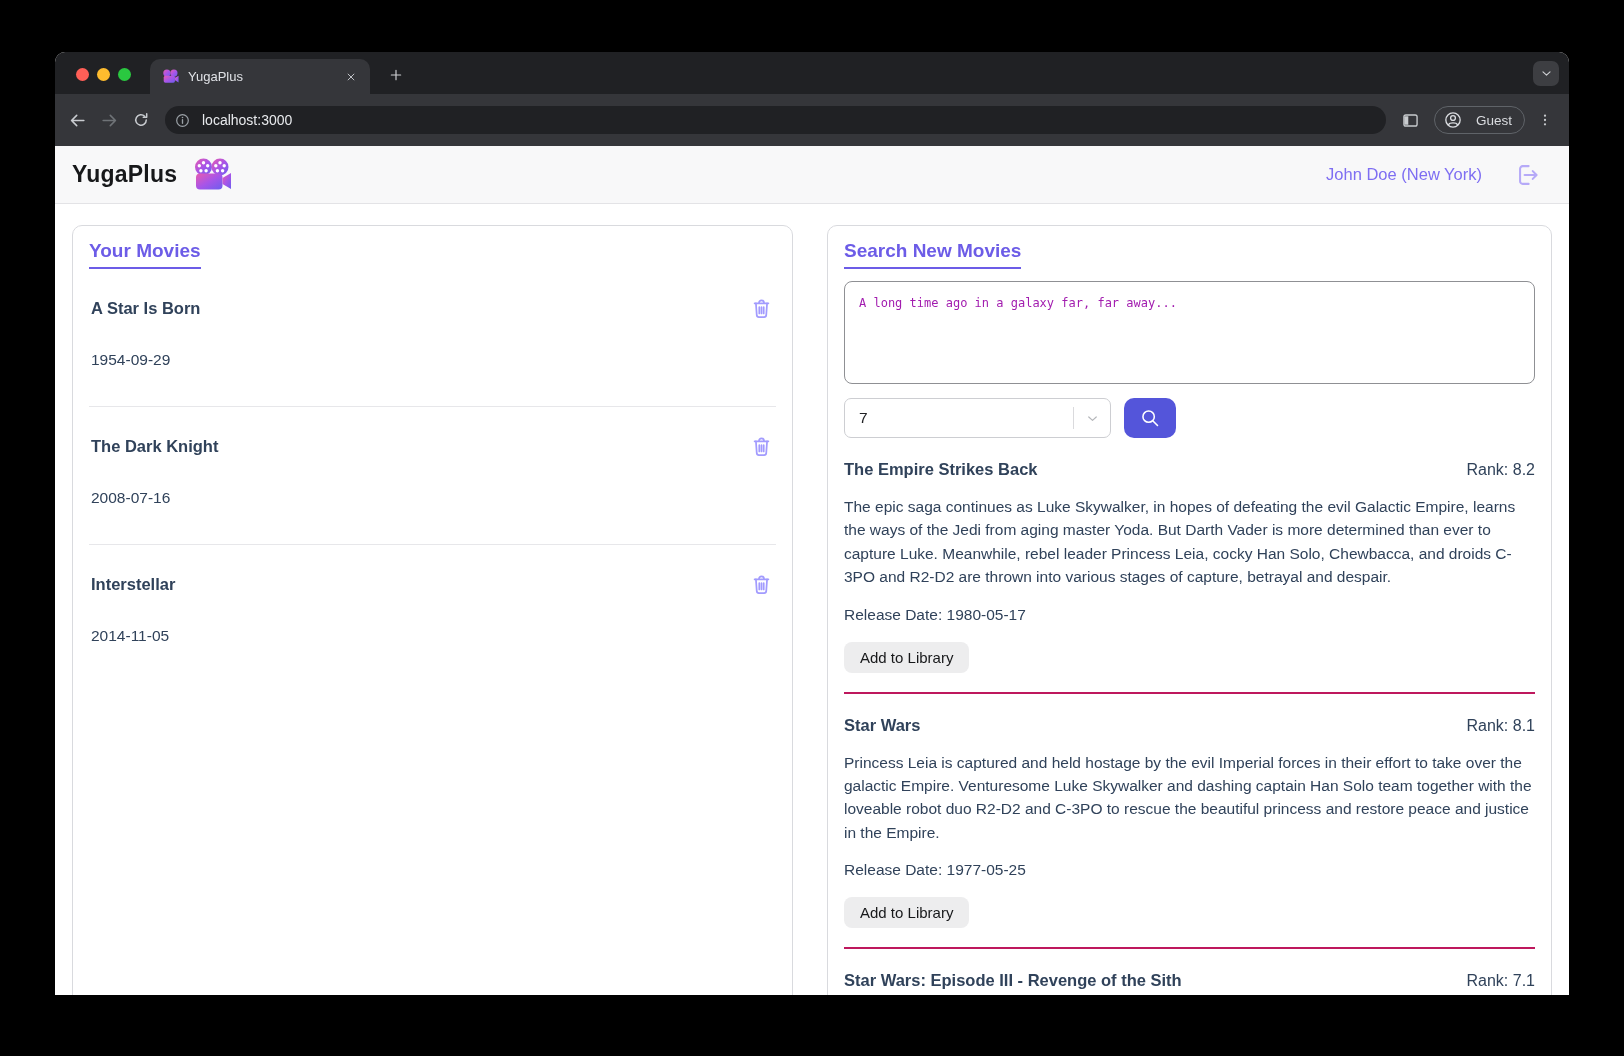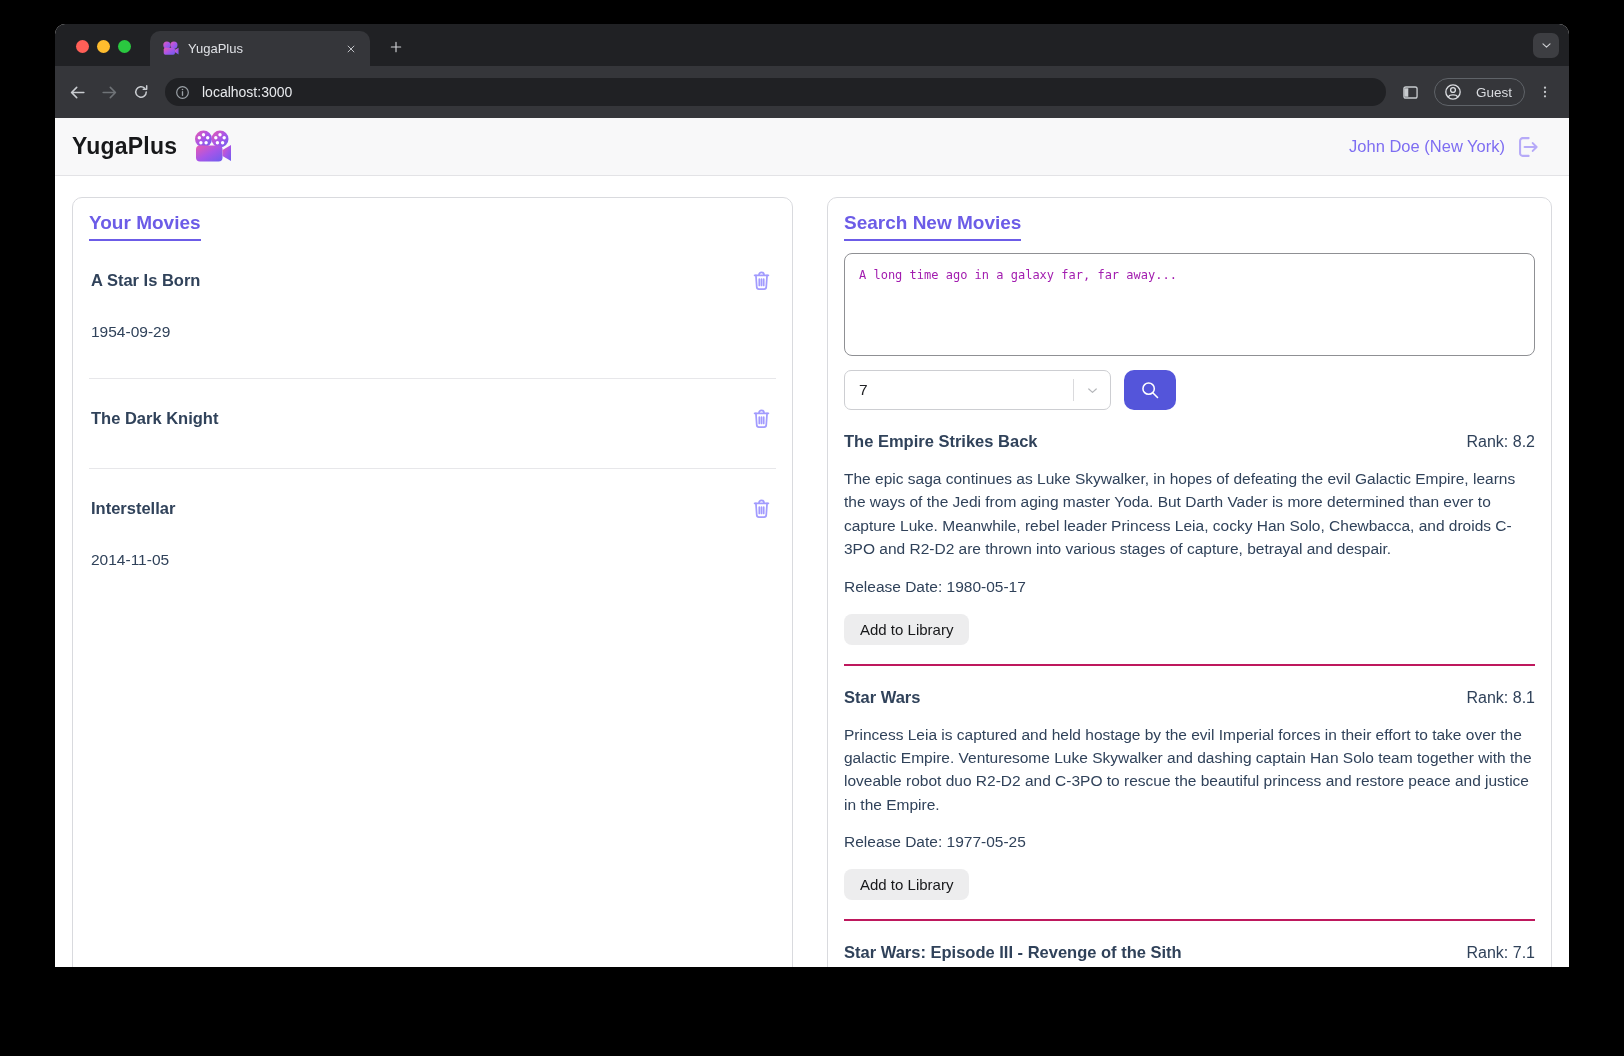--- a/index.html
+++ b/index.html
@@ -5,21 +5,21 @@
   * { box-sizing: border-box; }
   html,body { margin:0; padding:0; }
   body {
     width:1624px; height:1056px; background:#000; overflow:hidden; position:relative;
     font-family:"Liberation Sans", sans-serif;
     --accent:#6c5ce7; --user-link:#7e6ef2; --icon-purple:#a29bfe; --icon-lavender:#b6aaf8;
     --button-indigo:#5455da; --ink:#30425a;
     --traffic-red:#ff5f57; --traffic-yellow:#febc2e; --traffic-green:#2ac840;
   }
   .window {
-    position:absolute; left:55px; top:24px; width:1514px; height:943px;
+    position:absolute; left:55px; top:52px; width:1514px; height:943px;
     border-radius:10px 10px 0 0; overflow:hidden; background:#fff;
     display:flex; flex-direction:column;
   }
   
   .tabstrip { position:relative; height:42px; background:#202124; flex:none; }
   .traffic { position:absolute; left:21px; top:16px; display:flex; gap:8px; }
   .traffic span { width:13px; height:13px; border-radius:50%; display:block; }
   .t-red { background:var(--traffic-red); } .t-yellow { background:var(--traffic-yellow); } .t-green { background:var(--traffic-green); }
   .tab {
     position:absolute; left:95px; bottom:0; width:220px; height:35px;
@@ -48,21 +48,21 @@
     color:#dadce0; font-size:13.5px; cursor:pointer; font-family:inherit;
   }
   .kebab-btn { width:28px; height:28px; margin-left:6px; flex:none; }
   
   .app-header {
     height:58px; flex:none; background:#f8f8f9; border-bottom:1px solid #e3e3e6;
     display:flex; align-items:center; justify-content:space-between; padding:0 28px 0 17px;
   }
   .brand { display:flex; align-items:center; gap:15px; }
   .brand-name { font-size:23px; font-weight:bold; color:#17181a; letter-spacing:.2px; }
-  .user-area { display:flex; align-items:center; gap:8px; }
+  .user-area { display:flex; align-items:center; gap:31px; }
   .user-name { color:var(--user-link); font-size:16.5px; cursor:pointer; }
   
   .main { flex:1; background:#fff; padding:21px 17px 0; display:flex; gap:34px; align-items:flex-start; overflow:hidden; }
   .card { background:#fff; border:1px solid #d9dade; border-radius:10px; padding:14px 16px 24px; height:1000px; }
   .card-left { width:721px; flex:none; }
   .card-right { width:725px; flex:none; }
   .section-title {
     display:inline-block; margin:0; font-size:19px; font-weight:bold; color:var(--accent);
     padding-bottom:5px; border-bottom:2px solid var(--accent);
   }
@@ -277,20 +277,21 @@
               <span class="movie-title">The Dark Knight</span>
               <button class="icon-btn del-btn">
                 <svg width="23" height="23" viewBox="0 0 24 24" fill="none" stroke="#a29bfe" stroke-width="1.8" stroke-linecap="round" stroke-linejoin="round">
                   <path d="M9.4 6.2c0-1.7 1-2.7 2.6-2.7s2.6 1 2.6 2.7"></path>
                   <path d="M4.8 6.6h14.4"></path>
                   <path d="M6.2 6.6l.85 12.3a2.2 2.2 0 0 0 2.2 2h5.5a2.2 2.2 0 0 0 2.2-2l.85-12.3"></path>
                   <path d="M9.7 10.6v6.6M12 10.6v6.6M14.3 10.6v6.6"></path>
                 </svg>
               </button>
             </div>
+            <div class="movie-date">2008-07-16</div>
           </div>
 
           <div class="movie-row">
             <div class="movie-head">
               <span class="movie-title">Interstellar</span>
               <button class="icon-btn del-btn">
                 <svg width="23" height="23" viewBox="0 0 24 24" fill="none" stroke="#a29bfe" stroke-width="1.8" stroke-linecap="round" stroke-linejoin="round">
                   <path d="M9.4 6.2c0-1.7 1-2.7 2.6-2.7s2.6 1 2.6 2.7"></path>
                   <path d="M4.8 6.6h14.4"></path>
                   <path d="M6.2 6.6l.85 12.3a2.2 2.2 0 0 0 2.2 2h5.5a2.2 2.2 0 0 0 2.2-2l.85-12.3"></path>

